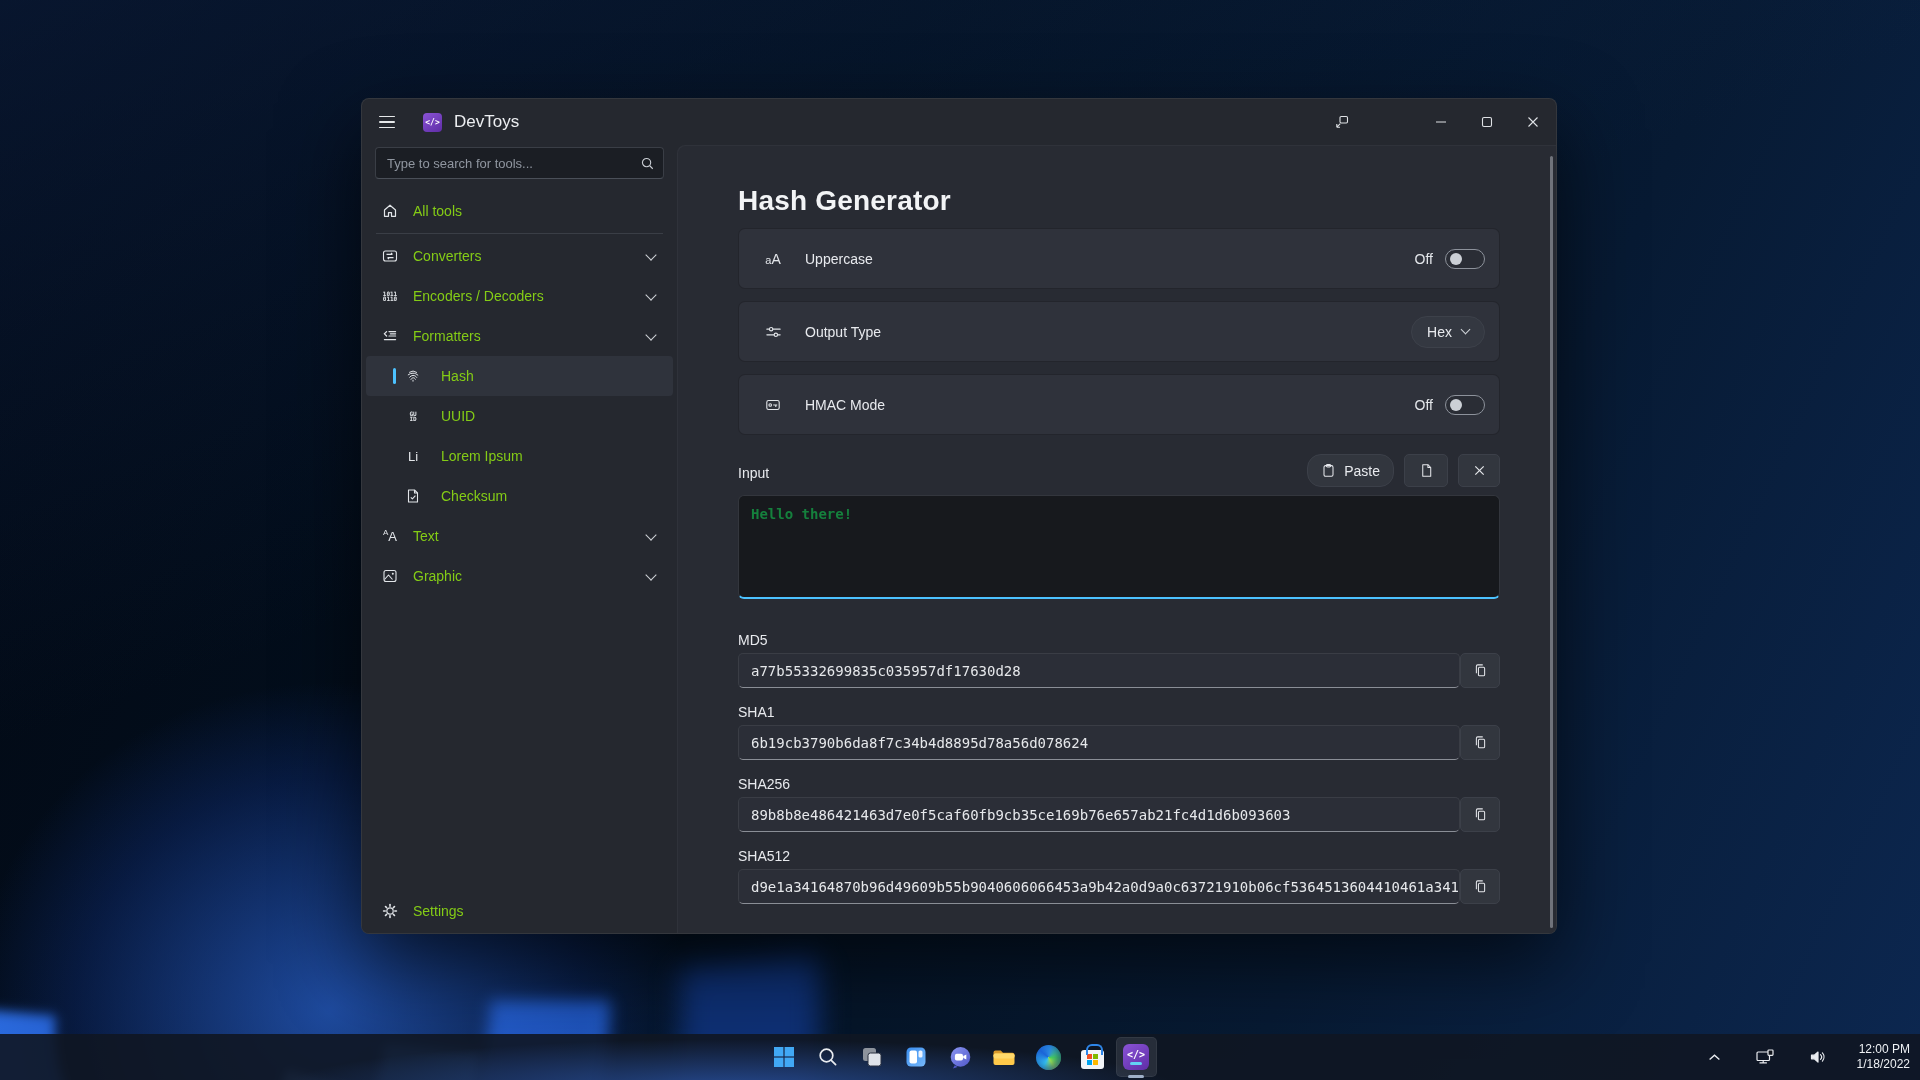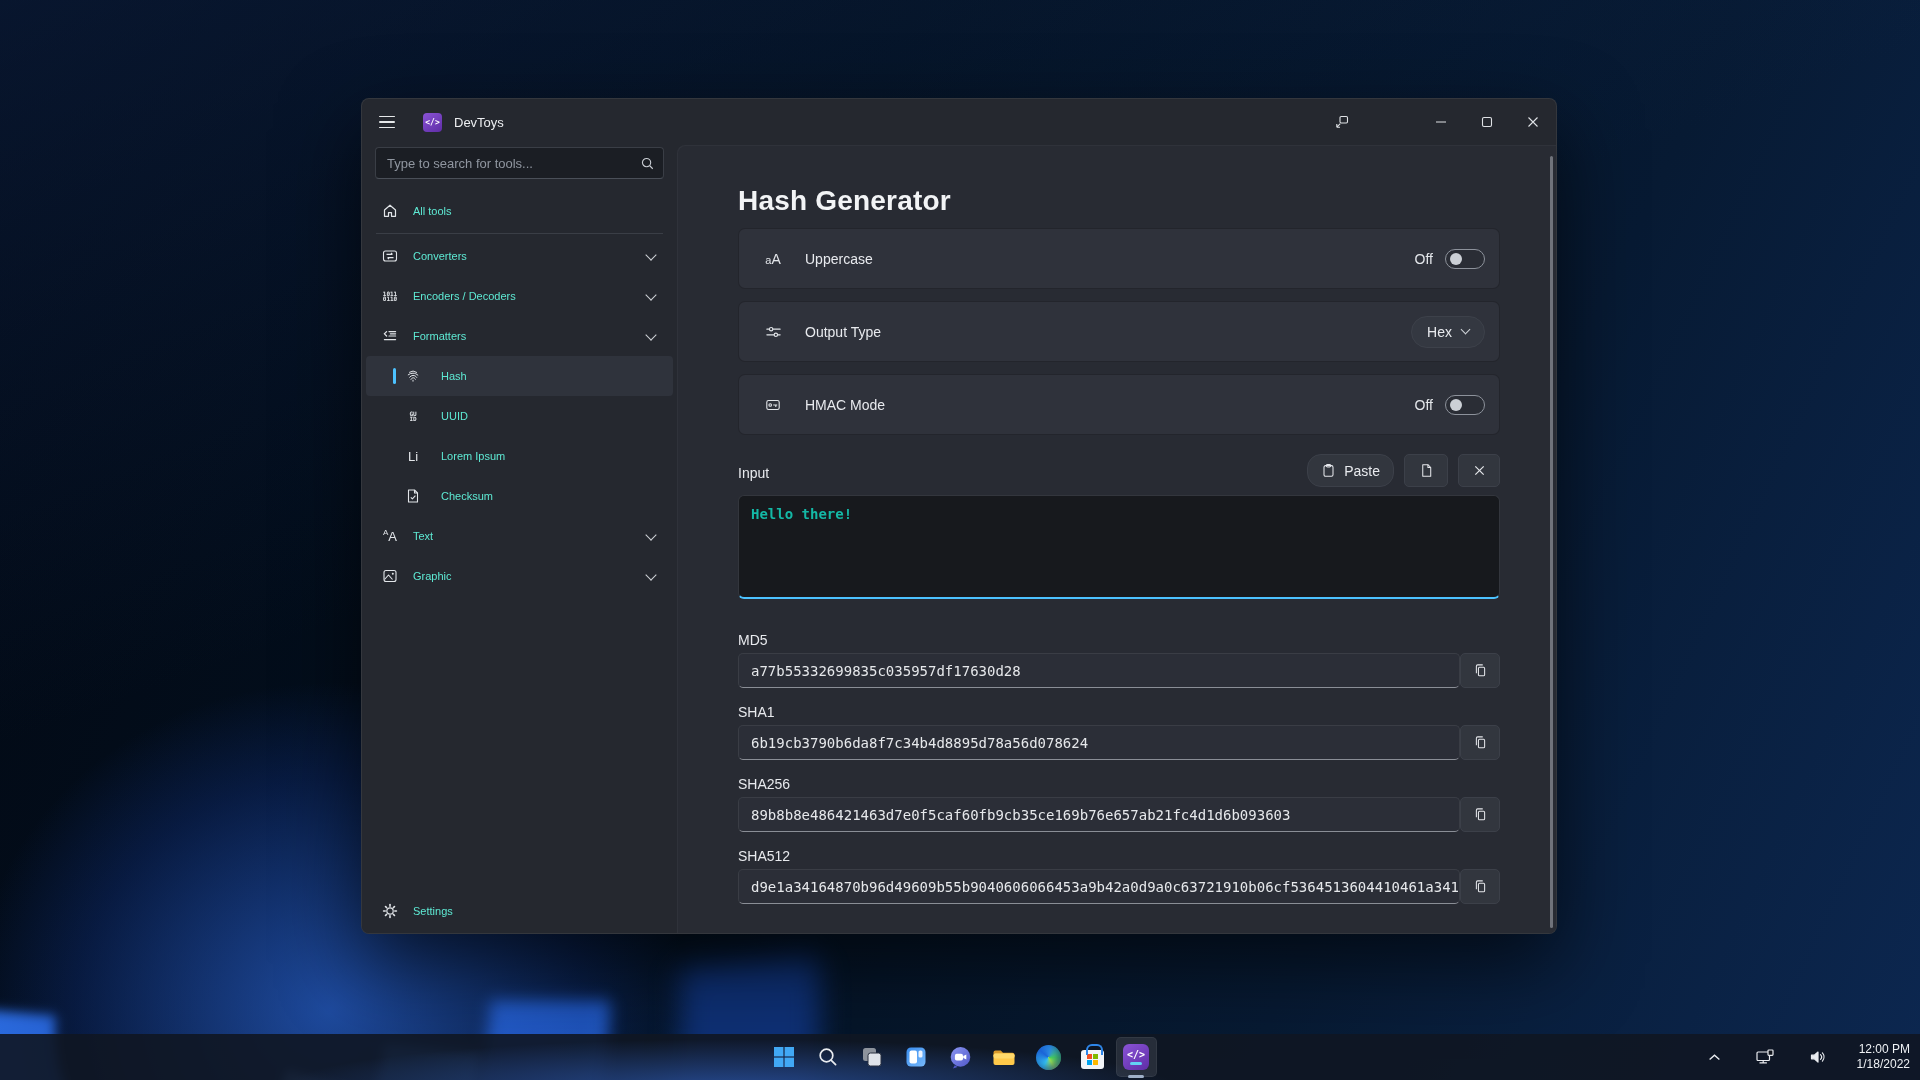--- a/index.html
+++ b/index.html
@@ -29,38 +29,38 @@
   
   .win { position:absolute; left:361px; top:98px; width:1196px; height:836px;
     background:#25282f; border-radius:8px; border:1px solid rgba(255,255,255,.07);
     box-shadow:0 30px 80px rgba(0,0,0,.62); overflow:hidden; color:#e8eaee; }
   .titlebar { position:relative; height:46px; display:flex; align-items:center; padding-left:17px; }
   .hamburger { width:30px; height:30px; display:flex; flex-direction:column; justify-content:center; gap:4px; cursor:pointer; }
   .hamburger i { display:block; width:16px; height:1.5px; background:#e6e8ea; border-radius:1px; }
   .app-logo { width:19px; height:19px; margin-left:14px; border-radius:4px;
     background:linear-gradient(145deg,#8a53d6,#5f2da6); display:flex; align-items:center; justify-content:center;
     font:700 8px "DejaVu Sans Mono",monospace; color:#fff; }
-  .app-title { margin-left:12px; font-size:13px; color:#eceef1; }
+  .app-title { margin-left:12px; font-size:17px; color:#eceef1; }
   .tb-controls { position:absolute; right:0; top:0; height:46px; display:flex; }
   .tb-btn { width:46px; height:46px; display:flex; align-items:center; justify-content:center; cursor:pointer; }
   .pip-btn { position:absolute; right:192px; top:0; width:44px; height:46px; display:flex; align-items:center; justify-content:center; cursor:pointer; }
 
   
   .sidebar { position:absolute; left:0; top:46px; width:315px; bottom:0; background:#25282f;
     display:flex; flex-direction:column; padding:2px 0 0; }
   .searchbox { margin:0 13px; height:32px; background:#1b1e24; border:1px solid #3a3e46;
     border-bottom-color:#4a4f58; border-radius:4px; display:flex; align-items:center; padding:0 8px 0 11px; }
   .searchbox input { flex:1; background:transparent; border:none; outline:none; color:#e8eaee; font-size:13px;
     font-family:"Liberation Sans",sans-serif; }
   .searchbox input::placeholder { color:#9096a0; }
   .nav { margin-top:12px; display:flex; flex-direction:column; flex:1; }
   .nav-item { position:relative; height:40px; margin:0 4px 0 4px; display:flex; align-items:center;
     border-radius:4px; cursor:pointer; }
   .nav-icon { position:absolute; left:13px; width:22px; display:flex; justify-content:center; color:#e2e5e9; }
-  .nav-label { margin-left:47px; font-size:11px; color:#5eead4; white-space:nowrap; }
+  .nav-label { margin-left:47px; font-size:14px; color:#84cc16; white-space:nowrap; }
   .nav-item.child .nav-icon { left:36px; }
   .nav-item.child .nav-label { margin-left:75px; }
   .nav-item.selected { background:#2f333c; }
   .accent-pill { position:absolute; left:27px; top:12px; width:3px; height:16px; border-radius:2px; background:#4cc2ff; }
   .chev { position:absolute; right:18px; width:8px; height:8px;
     border-right:1.4px solid #cfd3d8; border-bottom:1.4px solid #cfd3d8; transform:rotate(45deg); margin-top:-3px; }
   .chev.up { transform:rotate(-135deg); margin-top:4px; }
   .divider { height:1px; background:#3a3e46; margin:2px 14px 2px 14px; }
   .txt-icon { display:flex; flex-direction:column; align-items:center;
     font:700 6px/5.5px "DejaVu Sans Mono",monospace; color:#e2e5e9; letter-spacing:0; }
@@ -92,21 +92,21 @@
 
   .input-header { margin-top:19px; display:flex; align-items:flex-end; }
   .input-label { font-size:14px; margin-bottom:6px; margin-right:auto; }
   .btn { height:33px; background:#32363e; border:1px solid #3c4049; border-radius:5px;
     display:flex; align-items:center; justify-content:center; cursor:pointer; }
   .paste-btn { padding:0 13px; gap:8px; font-size:14px; margin-right:10px;border-radius:14px; }
   .file-btn { width:44px; margin-right:10px; }
   .clear-btn { width:42px; }
   .textarea { margin-top:8px; height:104px; background:#17191d; border:1px solid #33363d;
     border-bottom:2px solid #4cc2ff; border-radius:6px; padding:10px 12px;
-    font:600 14px "DejaVu Sans Mono",monospace; color:#14b8a6; cursor:text; }
+    font:600 14px "DejaVu Sans Mono",monospace; color:#15803d; cursor:text; }
 
   .out-label { margin-top:16px; font-size:14px; }
   .out-label.first { margin-top:33px; }
   .out-row { margin-top:5px; display:flex; gap:0; }
   .out-field { flex:1; height:35px; display:flex; align-items:center; padding:0 12px;
     background:#2b2e37; border:1px solid #3a3d45; border-bottom-color:#8a8e96; border-radius:5px;
     font:14px "DejaVu Sans Mono",monospace; color:#e6e8eb; white-space:nowrap; overflow:hidden; }
   .copy-btn { width:40px; height:35px; }
   .win-scrollbar { position:absolute; right:3px; top:57px; height:772px; width:3px;
     background:#8f939a; border-radius:2px; opacity:.7; }

